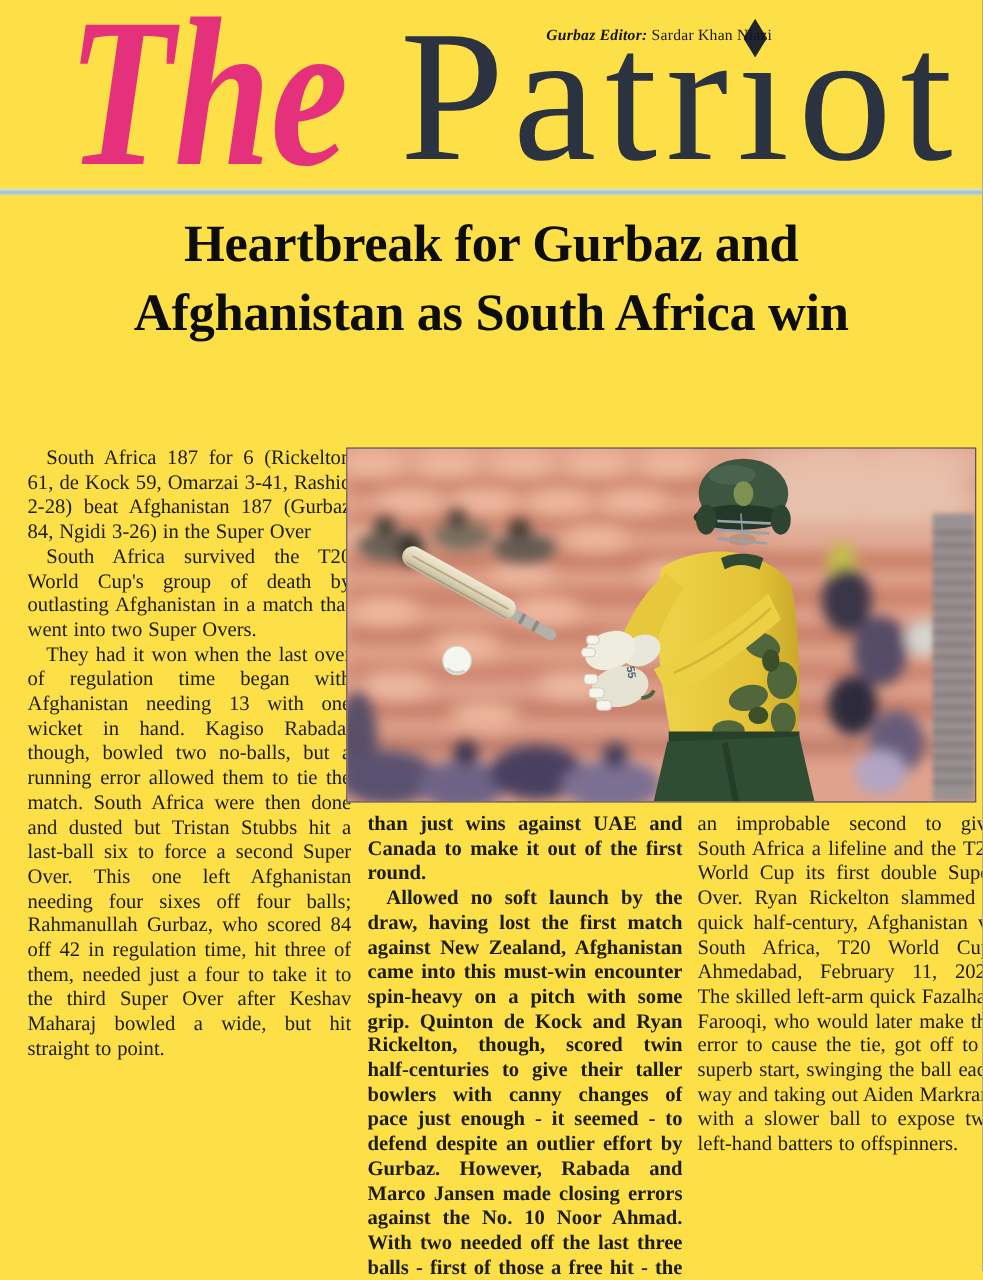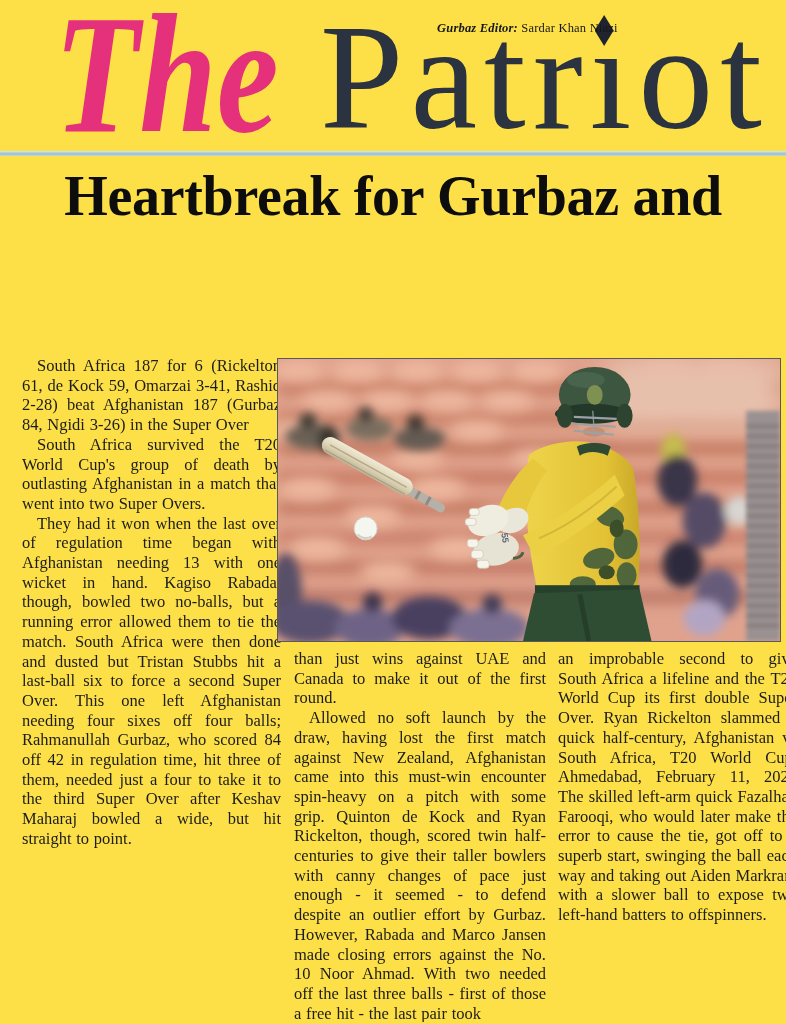--- a/index.html
+++ b/index.html
@@ -33,32 +33,32 @@
   }
   .chief-editor .lab{font-style:italic;font-weight:700;}
   .chief-editor .nam{font-weight:400;}
   .mast-rule{
     position:absolute;top:151px;left:0;width:786px;height:5px;
     background:linear-gradient(180deg,#d8e8ec 0%,#9dc0ca 55%,#bcd7dd 100%);
   }
   
   .headline{
     position:absolute;top:169px;left:0;width:786px;text-align:center;
-    font-weight:700;font-size:56px;line-height:55px;color:#0d0d0d;
+    font-weight:700;font-size:42px;line-height:55px;color:#0d0d0d;
     letter-spacing:-.3px;
   }
   
   .col{
     position:absolute;text-align:justify;font-size:16.5px;line-height:19.7px;
     color:#1c1c1c;word-spacing:.6px;overflow:hidden;margin-left:16px;
   }
   .col p{margin:0;}
   .col p.indent{text-indent:15px;}
   .col-left{left:6px;top:356px;width:259px;height:664px;}
-  .col-mid{left:278px;top:649px;width:252px;height:373px;}
+  .col-mid{left:278px;top:649px;width:252px;height:373px;font-weight:bold;}
   .col-right{left:542px;top:649px;width:239px;height:373px;}
   
   .photo{
     position:absolute;left:277px;top:358px;width:504px;height:284px;margin:0;
     border:1px solid #595959;box-sizing:border-box;background:#dfa18b;
   }
   .photo svg{display:block;width:100%;height:100%;}
 </style>
 </head>
 <body>
@@ -73,20 +73,21 @@
     <div class="chief-editor">
       <span class="lab">Gurbaz Editor:</span>
       <span class="nam">Sardar Khan Niazi</span>
     </div>
 
     <div class="mast-rule"></div>
   </header>
 
   <h1 class="headline" style="margin:0;">
     <div>Heartbreak for Gurbaz and</div>
+    <div>Afghanistan as South Africa win</div>
   </h1>
 
   <div class="col col-left">
     <p class="indent">South Africa 187 for 6 (Rickelton 61, de Kock 59, Omarzai 3-41, Rashid 2-28) beat Afghanistan 187 (Gurbaz 84, Ngidi 3-26) in the Super Over</p>
     <p class="indent">South Africa survived the T20 World Cup's group of death by outlasting Afghanistan in a match that went into two Super Overs.</p>
     <p class="indent">They had it won when the last over of regulation time began with Afghanistan needing 13 with one wicket in hand. Kagiso Rabada, though, bowled two no-balls, but a running error allowed them to tie the match. South Africa were then done and dusted but Tristan Stubbs hit a last-ball six to force a second Super Over. This one left Afghanistan needing four sixes off four balls; Rahmanullah Gurbaz, who scored 84 off 42 in regulation time, hit three of them, needed just a four to take it to the third Super Over after Keshav Maharaj bowled a wide, but hit straight to point.</p>
   </div>
 
   <figure class="photo">
     <svg viewBox="0 0 504 283" preserveAspectRatio="none">

